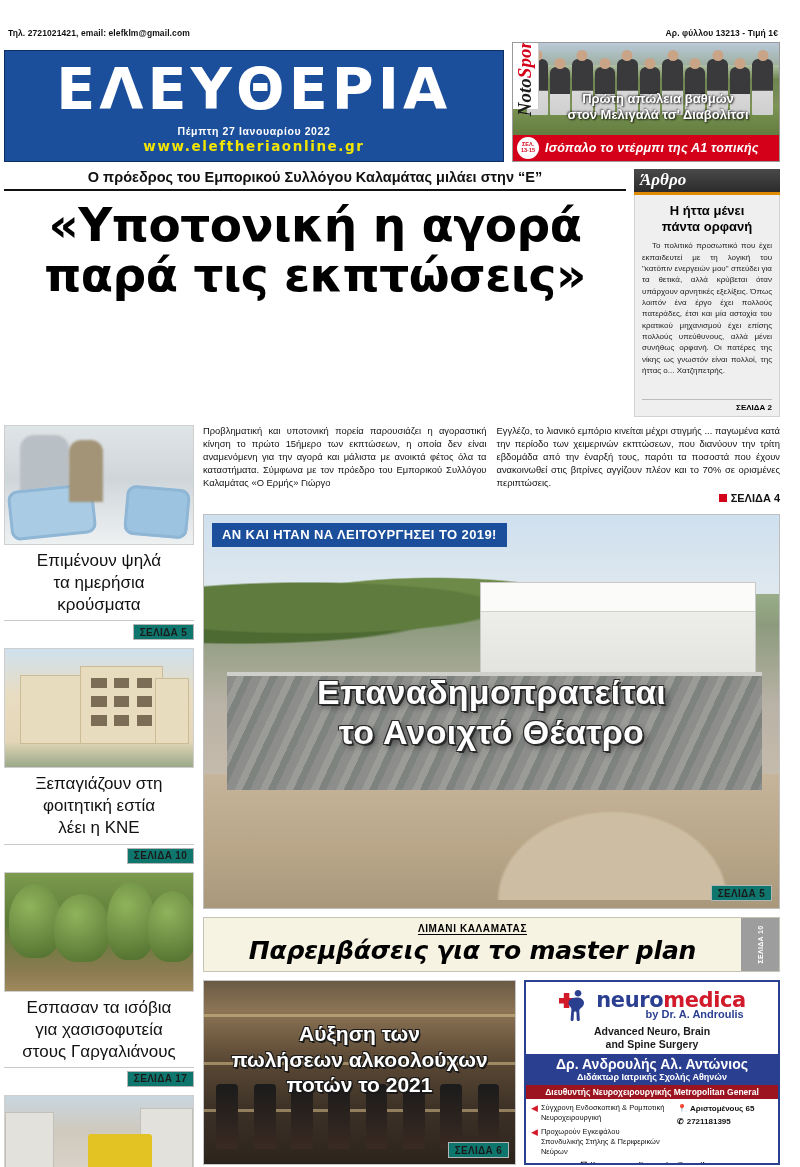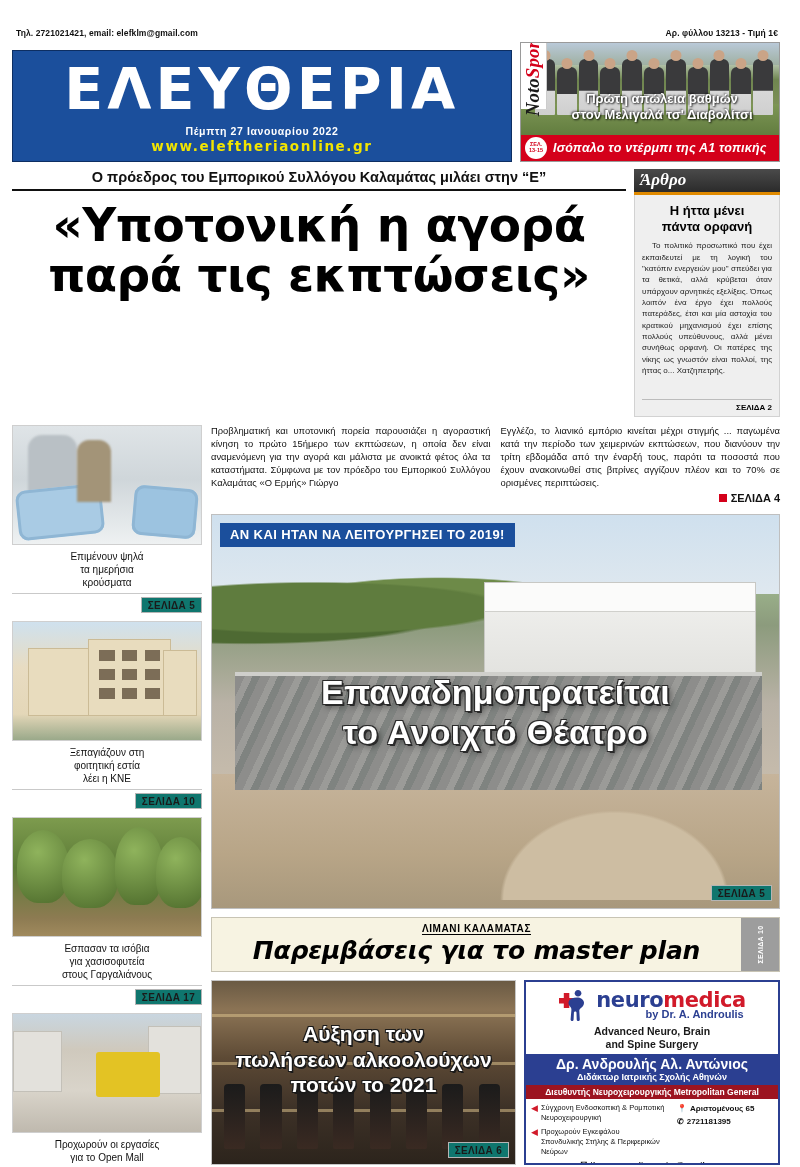--- a/index.html
+++ b/index.html
@@ -6,21 +6,21 @@
   html, body {
     width: 800px; height: 1167px;
     background: #ffffff;
     font-family: "Liberation Sans", sans-serif;
     overflow: hidden;
   }
   .page {
     position: relative;
     width: 800px; height: 1167px;
     background: #fff;
-    padding: 28px 20px 8px 12px;
+    padding: 28px 20px 8px 4px;
   }
 
   
   .topbar {
     display: flex; justify-content: space-between; align-items: baseline;
     font-size: 8.5px; font-weight: bold; color: #111;
     letter-spacing: .1px;
     padding: 0 2px 4px 4px;
   }
   .topbar .right { font-weight: bold; }
@@ -187,21 +187,21 @@
   }
   .seepage .sq { width:8px; height:8px; background:#d4001a; display:inline-block; }
 
   
   .side-card { margin-bottom: 8px; }
   .side-photo {
     width:100%; height:120px; border:1px solid #cfcfcf;
     background:#cbd3d8; position:relative; overflow:hidden;
   }
   .side-cap {
-    text-align:center; font-size:10px; line-height:1.3; color:#111;
+    text-align:center; font-size:17px; line-height:1.3; color:#111;
     padding: 5px 2px 4px 2px;
   }
   .side-foot {
     border-top:1px solid #c9c9c9; padding-top:3px;
     display:flex; justify-content:flex-end;
   }
   .pagetag {
     background:#0f766e; border:1px solid #b5b5b5;
     font-size:10px; font-weight:bold; color:#1a1a1a;
     padding:1.5px 6px; letter-spacing:.3px;

